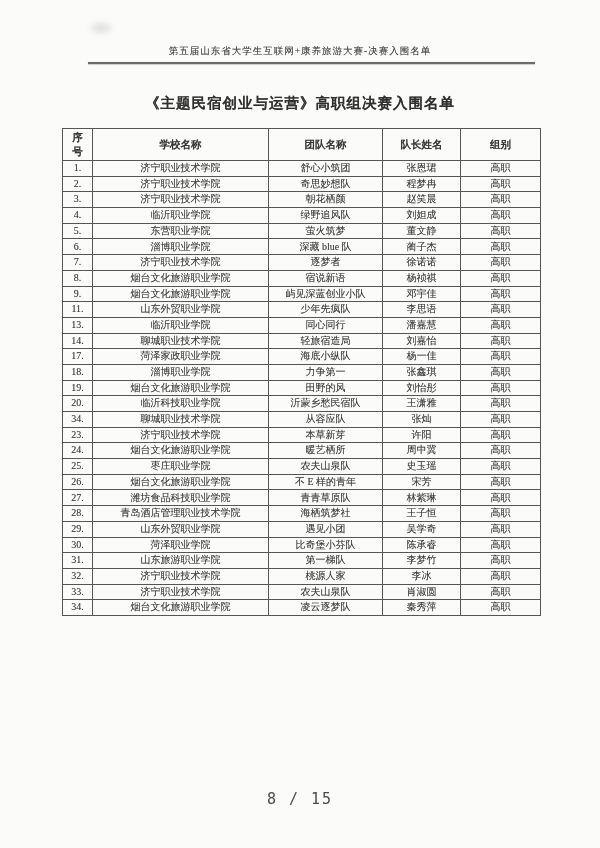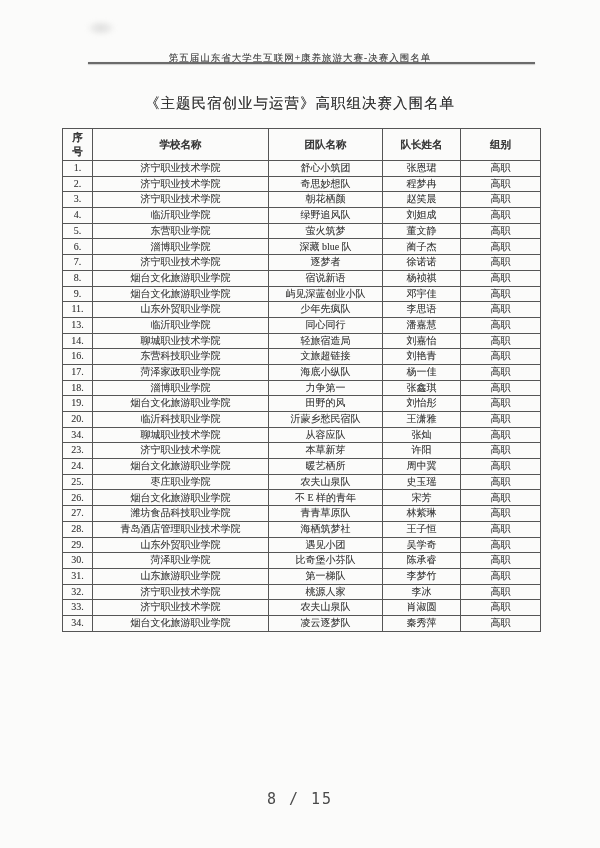--- a/index.html
+++ b/index.html
@@ -20,31 +20,30 @@
     position:absolute;left:86px;top:20px;width:30px;height:16px;
     background:radial-gradient(ellipse at center, rgba(160,160,160,.35), rgba(160,160,160,0) 70%);
     filter:blur(2px);
   }
   .doc-header{
     position:absolute;top:45px;left:0;right:0;
     text-align:center;
     font-size:9.5px;letter-spacing:1px;
     color:#474747;
     text-shadow:0 0 .5px rgba(60,60,60,.45);
-    margin-top:7px;
   }
   .header-rule{
     position:absolute;top:62px;left:88px;width:447px;height:0;
     border-top:2px solid #6b6b6b;
     box-shadow:0 .5px 1px rgba(90,90,90,.5);
   }
   .doc-title{
     position:absolute;top:94px;left:0;right:0;
     text-align:center;
-    font-size:14.5px;font-weight:normal;letter-spacing:1px;
+    font-size:14.5px;font-weight:bold;letter-spacing:1px;
     color:#303030;
     text-shadow:0 0 .5px rgba(40,40,40,.55);
   }
   table.roster{
     position:absolute;left:62px;top:128px;width:478px;
     border-collapse:collapse;table-layout:fixed;
     font-size:10px;
     color:var(--text);
     text-shadow:0 0 .4px rgba(60,60,60,.4);
   }
@@ -193,27 +192,20 @@
 
     <tr>
       <td class="cell-no">14.</td>
       <td class="cell-school">聊城职业技术学院</td>
       <td class="cell-team">轻旅宿造局</td>
       <td class="cell-captain">刘嘉怡</td>
       <td class="cell-group">高职</td>
     </tr>
 
 
-    <tr>
-      <td class="cell-no">16.</td>
-      <td class="cell-school">东营科技职业学院</td>
-      <td class="cell-team">文旅超链接</td>
-      <td class="cell-captain">刘艳青</td>
-      <td class="cell-group">高职</td>
-    </tr>
 
     <tr>
       <td class="cell-no">17.</td>
       <td class="cell-school">菏泽家政职业学院</td>
       <td class="cell-team">海底小纵队</td>
       <td class="cell-captain">杨一佳</td>
       <td class="cell-group">高职</td>
     </tr>
 
     <tr>

